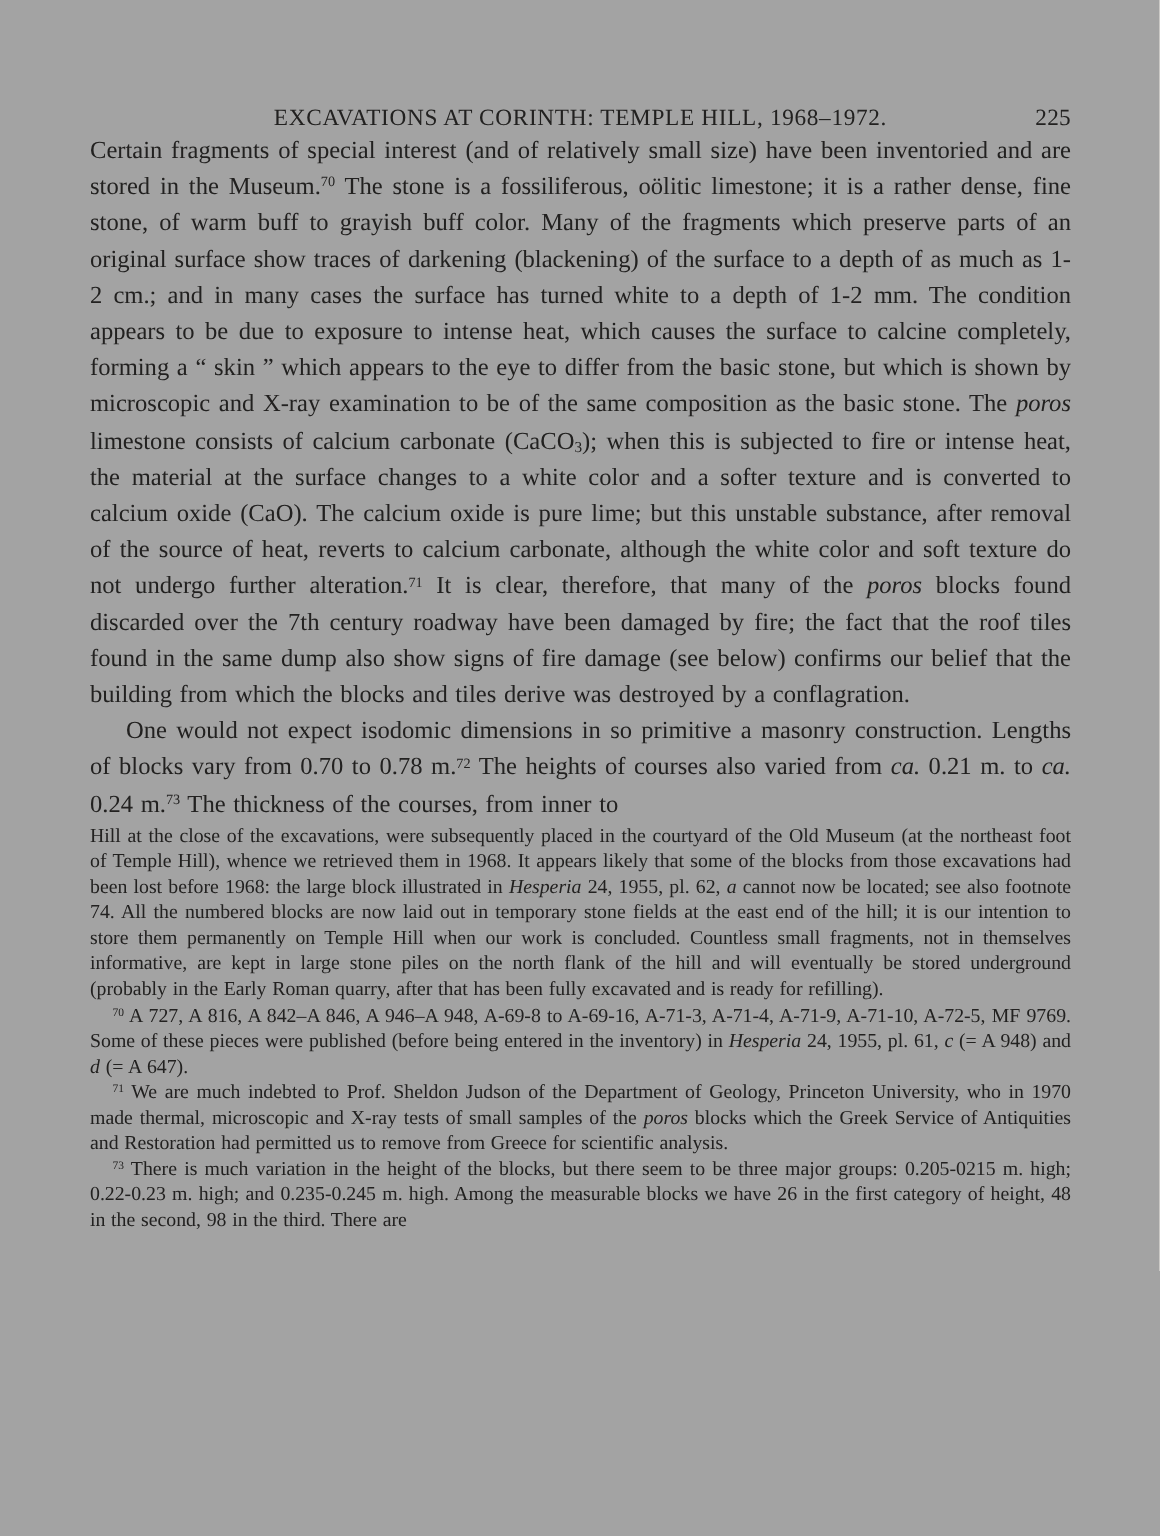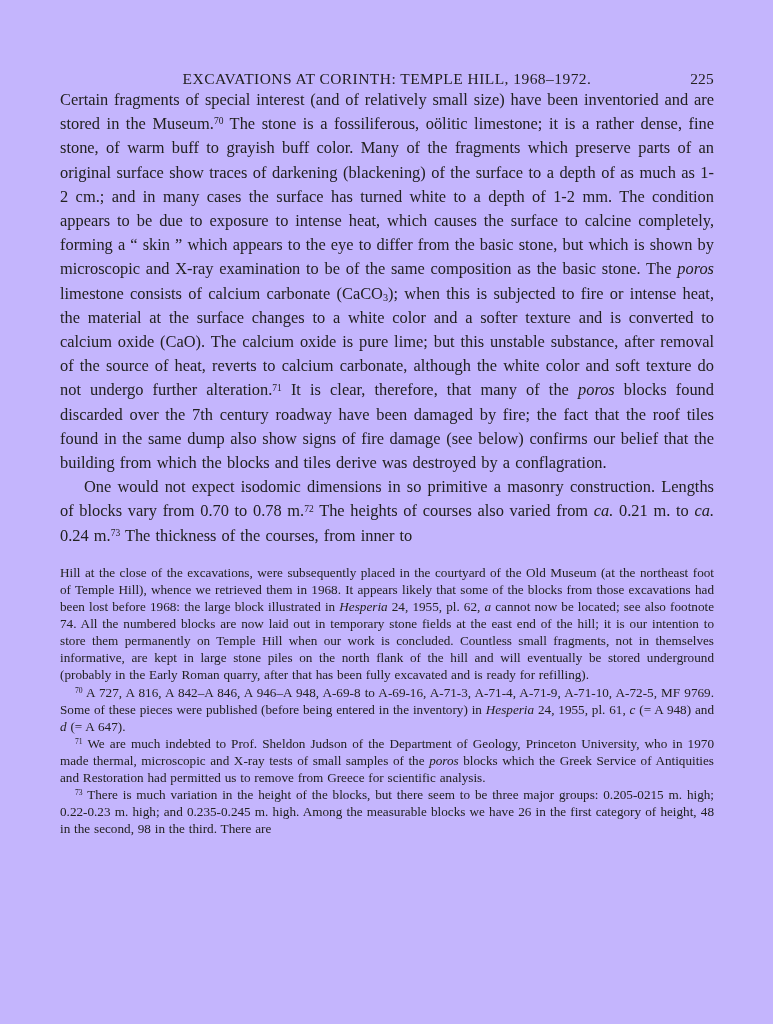--- a/index.html
+++ b/index.html
@@ -5,21 +5,21 @@
   html, body {
     margin: 0;
     padding: 0;
     background: #e9e7e2;
   }
   .page {
     position: relative;
     width: 773px;
     height: 1024px;
     margin: 0 auto;
-    background: #c4b5fd;
+    background: #a3a3a3;
     color: #222120;
     font-family: "Liberation Serif", "DejaVu Serif", serif;
     overflow: hidden;
     box-sizing: border-box;
   }
   .content {
     position: absolute;
     left: 60px;
     right: 59px;
     top: 70px;
@@ -40,21 +40,20 @@
   }
   .body-text {
     font-size: 16.4px;
     line-height: 24.2px;
     text-align: justify;
     word-spacing: 0.06em;
     hyphens: auto;
     -webkit-hyphens: auto;
   }
   .footnotes {
-    margin-top: 16px;
     font-size: 13.2px;
     line-height: 17.1px;
     text-align: justify;
     word-spacing: 0.04em;
     hyphens: auto;
     -webkit-hyphens: auto;
   }
   p.para {
     margin: 0;
     padding: 0;

